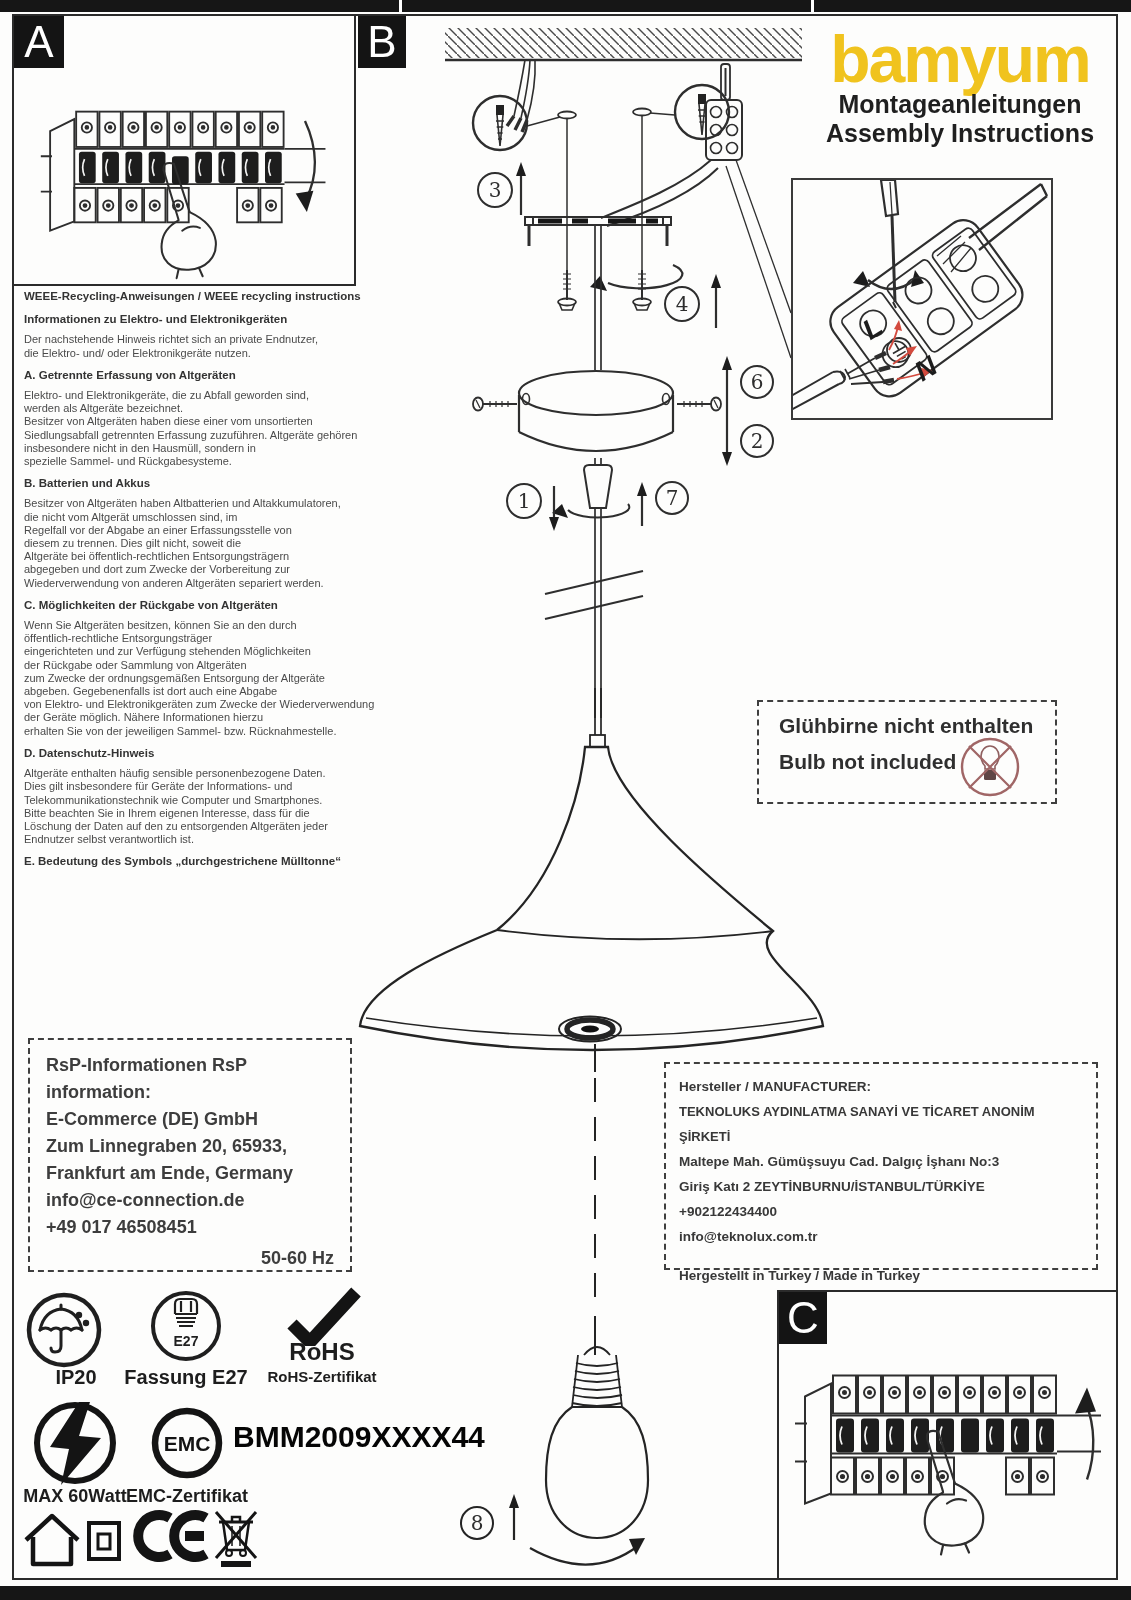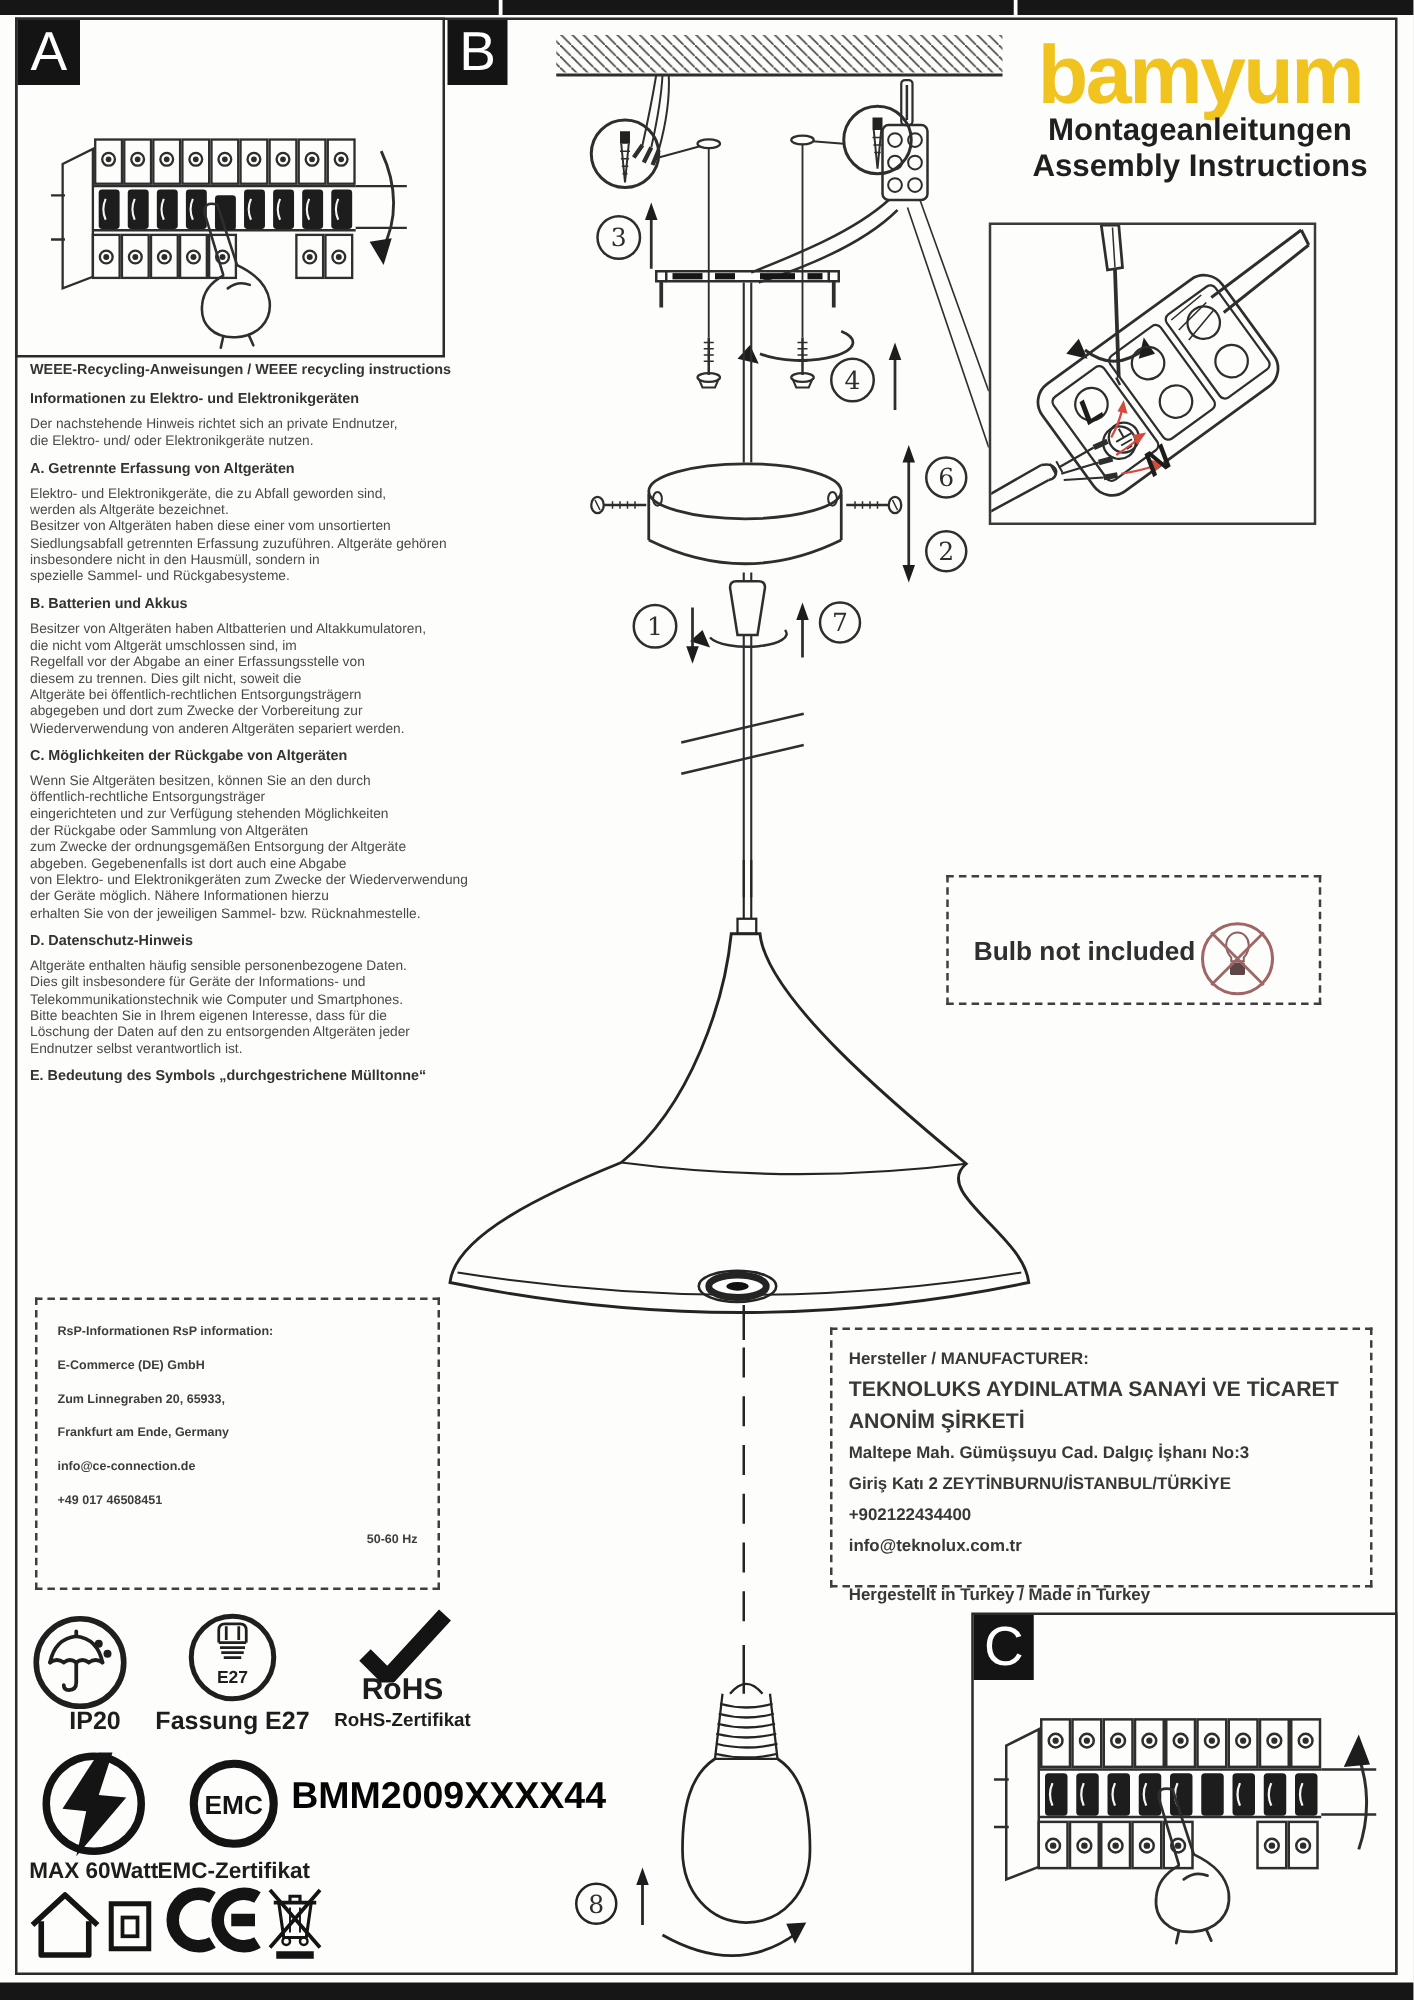--- a/index.html
+++ b/index.html
@@ -11,21 +11,21 @@
   .plabel{background:#141414;color:#fff;display:flex;align-items:center;justify-content:center;
           font-size:44px;font-weight:400;font-family:"Liberation Sans",sans-serif;}
   .brand{text-align:center;}
   .brand .logo{font-weight:bold;font-size:66px;line-height:62px;letter-spacing:-2px;}
   .brand .sub{font-weight:bold;font-size:25px;line-height:29px;color:#1f1f1f;}
   .weee{width:432px;font-size:11px;line-height:13.2px;color:#4a4a4a;}
   .weee .wt{font-weight:bold;font-size:11.5px;color:#333;margin:0 0 10px 0;}
   .weee h4{font-weight:bold;font-size:11.5px;color:#333;margin:0 0 7px 0;}
   .weee p{margin:0 0 9px 0;white-space:pre-line;}
   .dashed{border:2px dashed #3f3f3f;background:#fdfdfc;}
-  .rsp{font-size:10px;font-weight:bold;line-height:27px;color:#3d3d3d;padding:12px 16px;}
+  .rsp{font-size:18px;font-weight:bold;line-height:27px;color:#3d3d3d;padding:12px 16px;}
   .mfr{font-size:13.5px;font-weight:bold;line-height:25px;color:#383838;padding:10px 13px;}
   .bulbtxt{font-size:21px;font-weight:bold;line-height:35px;color:#2f2f2f;}
   .certlabel{font-weight:bold;color:#1d1d1d;text-align:center;}
   svg{display:block;}
   svg text{font-family:"Liberation Sans",sans-serif;}
   text.stepn{font-family:"DejaVu Serif",serif;font-size:20px;fill:#2e2e2e;}
   .model{font-weight:bold;font-size:30px;color:#050505;letter-spacing:0px;}
 </style>
 </head>
 <body>
@@ -404,20 +404,21 @@
       <g>
         <ellipse cx="250" cy="341" rx="31" ry="12.5" stroke-width="2"></ellipse>
         <ellipse cx="250" cy="341" rx="23" ry="9" stroke-width="5.5"></ellipse>
         <ellipse cx="250" cy="341" rx="9" ry="3.5" fill="#111" stroke="none"></ellipse>
       </g>
       <line x1="255" y1="356" x2="255" y2="384" stroke-width="2"></line>
     </g>
   </svg>
 
   <div class="abs dashed" style="left:757px;top:700px;width:296px;height:100px;">
+    <div class="abs bulbtxt" style="left:20px;top:6px;">Glühbirne nicht enthalten</div>
     <div class="abs bulbtxt" style="left:20px;top:42px;">Bulb not included</div>
     <svg class="abs" style="left:200px;top:34px;" width="62" height="62" viewBox="0 0 62 62">
       <circle cx="31" cy="31" r="28" stroke="#A06666" stroke-width="2.4" fill="none"></circle>
       <path d="M22,20 a9,10 0 0 1 18,0 q0,6 -4,10 l0,3 h-10 l0,-3 q-4,-4 -4,-10 z" stroke="#8E5F5F" stroke-width="1.6" fill="none"></path>
       <rect x="25" y="34" width="12" height="10" rx="1.5" fill="#5F4646"></rect>
       <path d="M10,10 L52,52 M52,10 L10,52" stroke="#A06666" stroke-width="2.2" fill="none"></path>
     </svg>
   </div>
 
   <div class="abs dashed rsp" style="left:28px;top:1038px;width:288px;height:206px;">
@@ -425,21 +426,21 @@
     <div>E-Commerce (DE) GmbH</div>
     <div>Zum Linnegraben 20, 65933,</div>
     <div>Frankfurt am Ende, Germany</div>
     <div>info@ce-connection.de</div>
     <div>+49 017 46508451</div>
     <div style="margin-top:4px;text-align:right;">50-60 Hz</div>
   </div>
 
   <div class="abs dashed mfr" style="left:664px;top:1062px;width:404px;height:184px;">
     <div>Hersteller / MANUFACTURER:</div>
-    <div style="font-size:17px;">TEKNOLUKS AYDINLATMA SANAYİ VE TİCARET ANONİM ŞİRKETİ</div>
+    <div style="font-size:13px;">TEKNOLUKS AYDINLATMA SANAYİ VE TİCARET ANONİM ŞİRKETİ</div>
     <div>Maltepe Mah. Gümüşsuyu Cad. Dalgıç İşhanı No:3</div>
     <div>Giriş Katı 2 ZEYTİNBURNU/İSTANBUL/TÜRKİYE</div>
     <div>+902122434400</div>
     <div>info@teknolux.com.tr</div>
     <div style="margin-top:14px;">Hergestellt in Turkey / Made in Turkey</div>
   </div>
 
   <svg class="abs" style="left:430px;top:1058px;" width="340" height="522" viewBox="0 0 340 522">
     <g stroke="#242424" fill="none" stroke-width="2">
       <line x1="165" y1="20" x2="165" y2="247" stroke-dasharray="24 15"></line>

